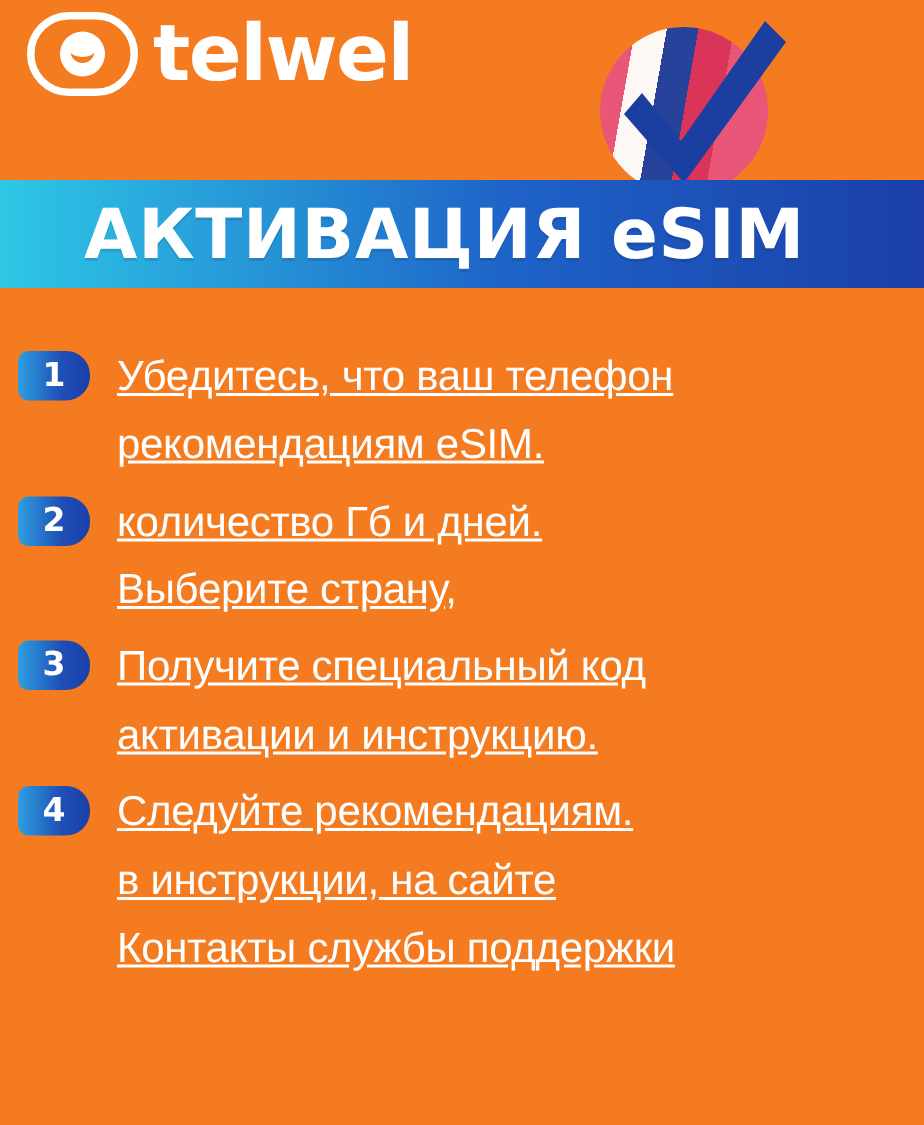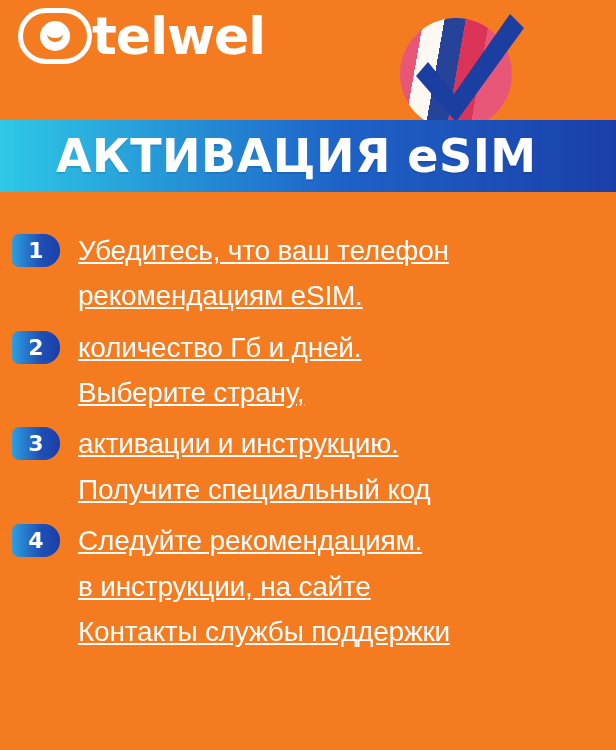--- a/index.html
+++ b/index.html
@@ -23,20 +23,21 @@
   }
   .logo-block {
     position: absolute;
     left: 18px;
     top: 8px;
     width: 320px;
   }
   .logo-row {
     display: flex;
     align-items: center;
+    gap: 10px;
   }
   .logo-mark {
     width: 74px;
     height: 56px;
     border: 5px solid #ffffff;
     border-radius: 28px;
     box-sizing: border-box;
     display: flex;
     align-items: center;
     justify-content: center;
@@ -209,22 +210,22 @@
     <div class="step-badge">2</div>
     <div class="step-text">
       <span class="step-line">количество Гб и дней.</span>
       <span class="step-line">Выберите страну,</span>
     </div>
   </div>
 
   <div class="step">
     <div class="step-badge">3</div>
     <div class="step-text">
+      <span class="step-line">Получите специальный код</span>
       <span class="step-line">активации и инструкцию.</span>
-      <span class="step-line">Получите специальный код</span>
     </div>
   </div>
 
   <div class="step">
     <div class="step-badge">4</div>
     <div class="step-text">
       <span class="step-line">Следуйте рекомендациям.</span>
       <span class="step-line">в инструкции, на сайте</span>
       <span class="step-line">Контакты службы поддержки</span>
     </div>

